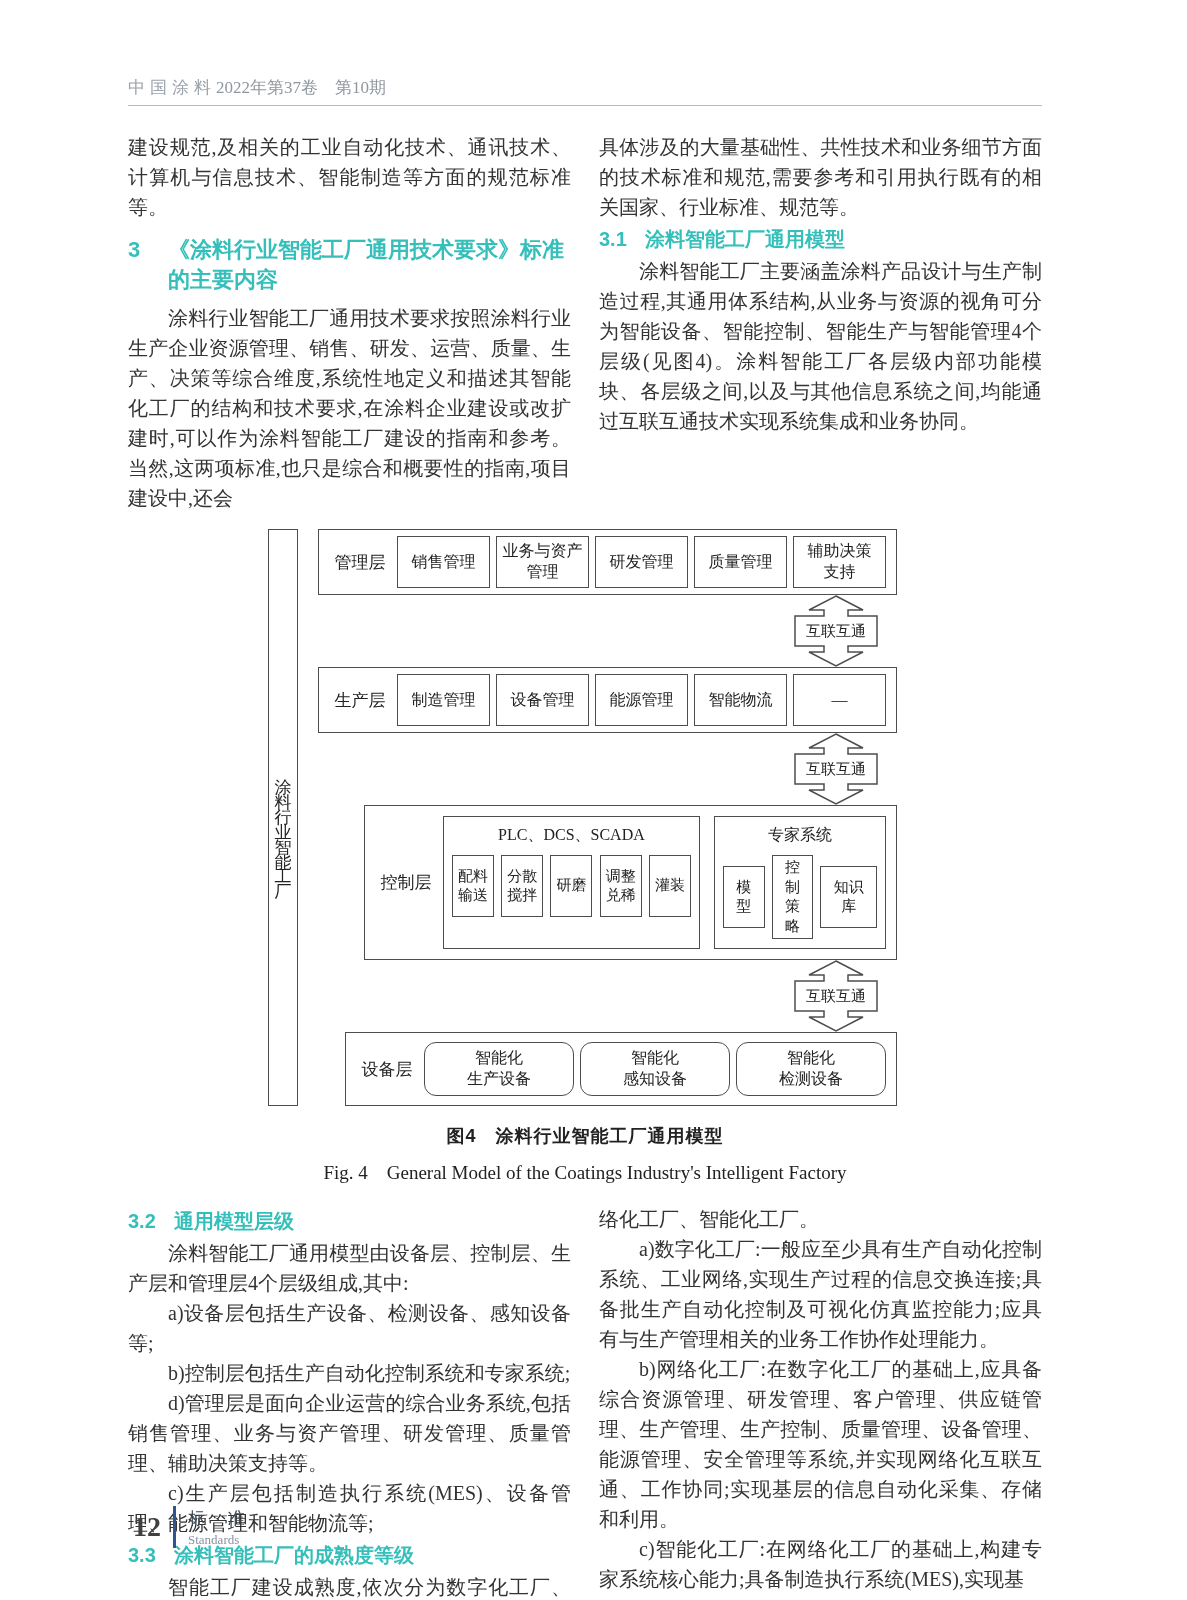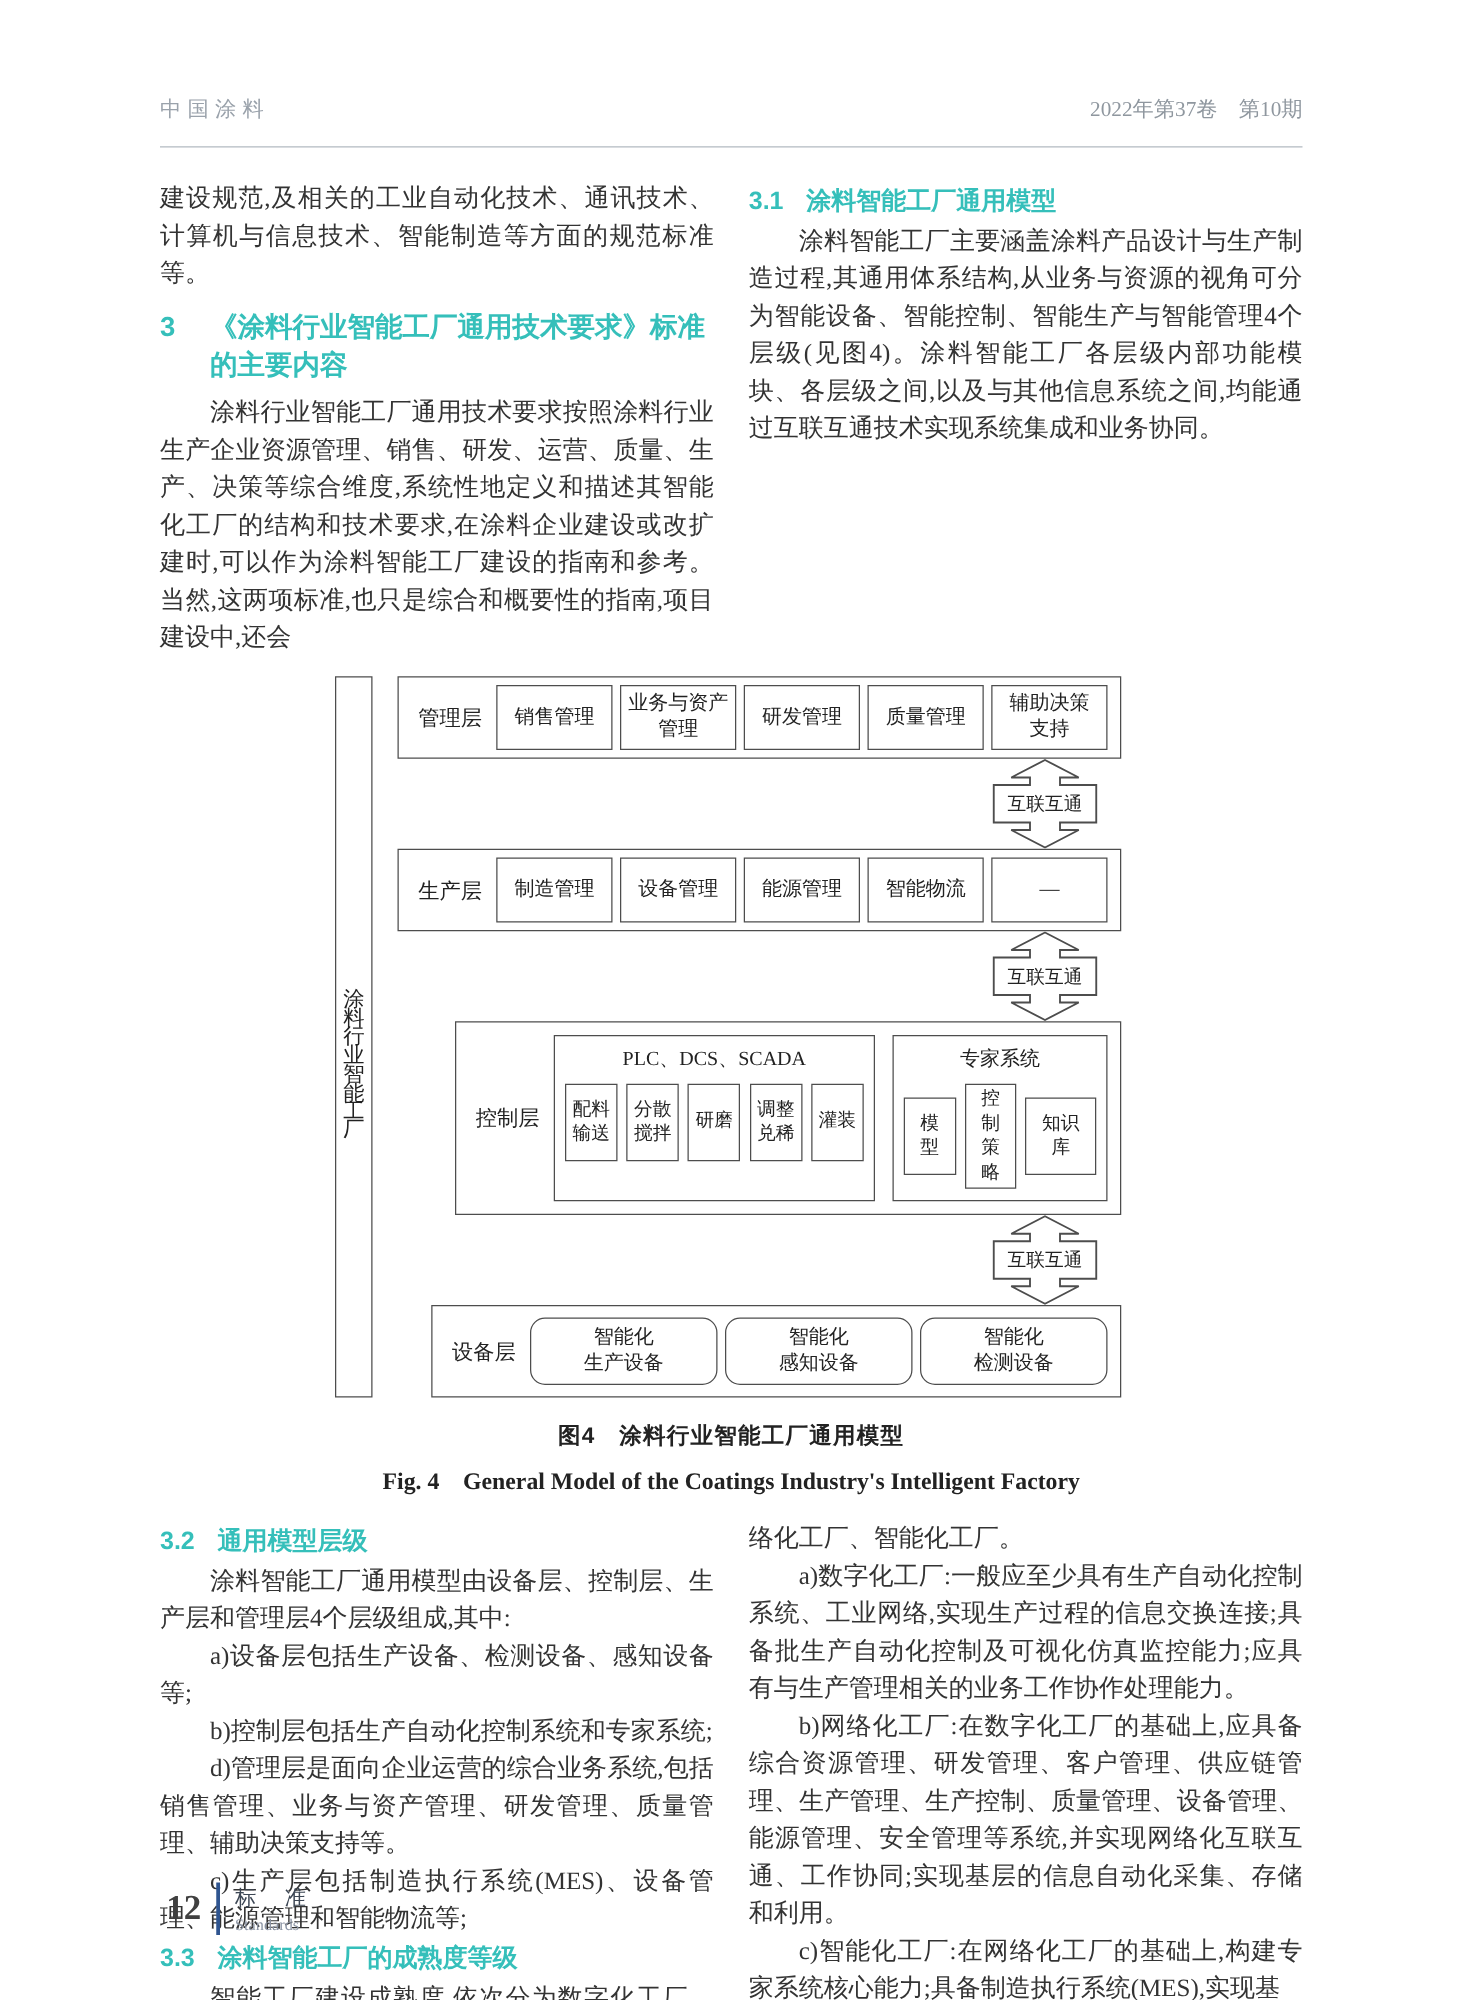--- a/index.html
+++ b/index.html
@@ -10,22 +10,22 @@
     margin:0 auto;
     background:#ffffff;
     font-family:"Liberation Serif","DejaVu Serif",serif;
     color:#333333;
     overflow:hidden;
   }
   .content { padding:0 145px 0 128px; }
 
   
   .header-row {
-    display:flex; justify-content:space-between; align-items:flex-end;
-    padding-top:76px; padding-bottom:18px;
+    display:flex; align-items:flex-end;
+    padding-top:76px; padding-bottom:6px;
     border-bottom:1.5px solid #b3bac1;
   }
   .journal-name { font-size:17px; color:#9aa2ab; letter-spacing:5px;
     font-family:"Liberation Sans","DejaVu Sans",sans-serif; }
   .issue-info  { font-size:17px; color:#8f979f;
     font-family:Liberation Serif, serif; }
 
   
   .cols { display:flex; gap:28px; }
   .col  { width:443px; font-size:20px; line-height:30px; text-align:justify; }
@@ -106,21 +106,21 @@
 
   .caption-cn {
     margin-top:18px; text-align:center;
     font-family:"Liberation Sans","DejaVu Sans",sans-serif;
     font-weight:bold; font-size:18px; color:#222;
     letter-spacing:1px;
   }
   .caption-en {
     margin-top:12px; text-align:center;
     font-family:"Liberation Serif","DejaVu Serif",serif;
-    font-weight:bold; font-size:19px; color:#222;
+    font-weight:normal; font-size:19px; color:#222;
   }
 
   
   .footer {
     position:absolute; left:133px; bottom:52px;
     display:flex; align-items:center; gap:12px;
   }
   .footer .page-num {
     font-size:28px; color:#404040;
     font-family:"Liberation Serif","DejaVu Serif",serif;
@@ -150,20 +150,21 @@
     <div class="cols cols-top">
       <div class="col">
         <p>建设规范,及相关的工业自动化技术、通讯技术、计算机与信息技术、智能制造等方面的规范标准等。</p>
         <div class="h-main">
           <span class="h-num">3</span>
           <span class="h-title">《涂料行业智能工厂通用技术要求》标准的主要内容</span>
         </div>
         <p class="indent">涂料行业智能工厂通用技术要求按照涂料行业生产企业资源管理、销售、研发、运营、质量、生产、决策等综合维度,系统性地定义和描述其智能化工厂的结构和技术要求,在涂料企业建设或改扩建时,可以作为涂料智能工厂建设的指南和参考。当然,这两项标准,也只是综合和概要性的指南,项目建设中,还会</p>
       </div>
       <div class="col">
+        <p>具体涉及的大量基础性、共性技术和业务细节方面的技术标准和规范,需要参考和引用执行既有的相关国家、行业标准、规范等。</p>
         <div class="h-sub">
           <span class="h-num">3.1</span>
           <span class="h-title">涂料智能工厂通用模型</span>
         </div>
         <p class="indent">涂料智能工厂主要涵盖涂料产品设计与生产制造过程,其通用体系结构,从业务与资源的视角可分为智能设备、智能控制、智能生产与智能管理4个层级(见图4)。涂料智能工厂各层级内部功能模块、各层级之间,以及与其他信息系统之间,均能通过互联互通技术实现系统集成和业务协同。</p>
       </div>
     </div>
 
     <div class="figure-wrap">
       <div class="figure">

